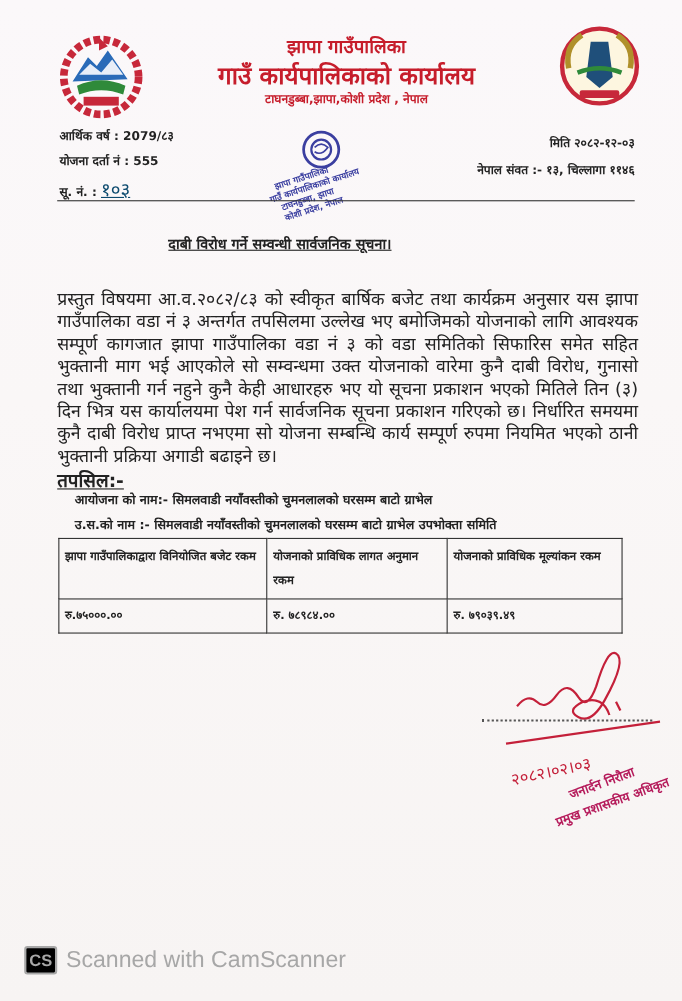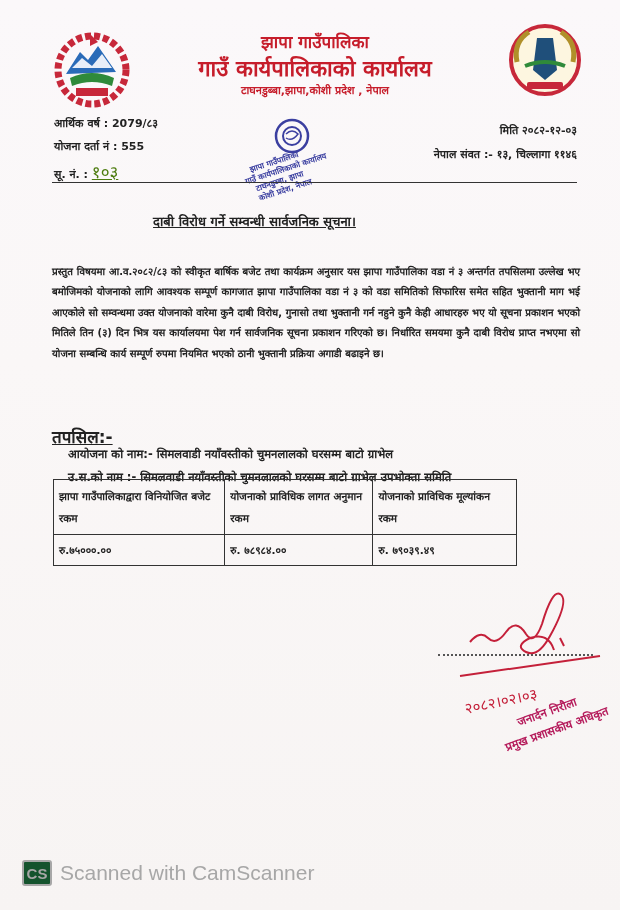--- a/index.html
+++ b/index.html
@@ -14,42 +14,42 @@
     .logo-left { left: 52px; top: 28px; width: 80px; height: 80px; }
     .logo-right { left: 507px; top: 22px; width: 76px; height: 76px; }
     .hdr { left: 150px; width: 330px; text-align: center; color: #c61d2b; font-weight: bold; }
     .hdr1 { top: 30px; font-size: 17px; }
     .hdr2 { top: 52px; font-size: 22px; }
     .hdr3 { top: 82px; font-size: 11px; }
     .meta { font-size: 11px; font-weight: bold; color: #222; }
     .meta-left1 { left: 54px; top: 115px; }
     .meta-left2 { left: 54px; top: 138px; }
     .meta-left3 { left: 54px; top: 160px; }
-    .hand { font-family: "DejaVu Serif", serif; font-size: 17px; color: #4d7c0f; font-weight: normal; }
+    .hand { font-family: "DejaVu Serif", serif; font-size: 17px; color: #0c4a6e; font-weight: normal; }
     .meta-right1 { right: 43px; top: 122px; text-align: right; }
     .meta-right2 { right: 43px; top: 146px; }
     .hr-top { left: 52px; top: 182px; width: 525px; height: 0; border-top: 1.5px solid #333; }
     .stamp { left: 238px; top: 114px; width: 104px; height: 90px; }
     .title { left: 0; width: 509px; top: 212px; text-align: center; font-size: 13px; font-weight: bold; }
     .title span { text-decoration: underline; }
-    .para { left: 52px; top: 262px; width: 528px; font-size: 10px; line-height: 20.4px; font-weight: bold; text-align: justify; }
+    .para { left: 52px; top: 262px; width: 528px; font-size: 16px; line-height: 20.4px; font-weight: normal; text-align: justify; }
     .tapasil { left: 52px; top: 425px; font-size: 17px; font-weight: bold; text-decoration: underline; }
     .proj { left: 68px; font-size: 11.5px; font-weight: bold; }
     .proj1 { top: 446px; }
     .proj2 { top: 469px; }
-    table.budget { position: absolute; left: 53px; top: 479px; width: 464px; border-collapse: collapse; font-size: 10.5px; font-weight: bold; }
+    table.budget { position: absolute; left: 53px; top: 489px; width: 513px; border-collapse: collapse; font-size: 10.5px; font-weight: bold; }
     table.budget td { border: 1.5px solid #333; padding: 5px 5px; vertical-align: top; line-height: 22px; }
     table.budget td.v { padding: 6px 5px; line-height: 18px; }
     .sig-svg { left: 430px; top: 580px; width: 190px; height: 170px; }
     .sig-dots { left: 438px; top: 654px; width: 155px; border-top: 2px dotted #555; }
     .officer { color: #b51b5b; font-weight: bold; font-size: 11.5px; transform-origin: left top; }
     .officer1 { left: 515px; top: 715px; transform: rotate(-20deg); }
     .officer2 { left: 503px; top: 740px; transform: rotate(-20deg); }
     .cs { left: 22px; top: 860px; display: flex; align-items: center; color: #a7a7a7; font-size: 21px; font-family: "Liberation Sans", sans-serif; }
-    .cs-badge { width: 30px; height: 26px; border: 2px solid #a7a7a7; border-radius: 3px; display: flex; align-items: center; justify-content: center; font-weight: bold; font-size: 15px; margin-right: 8px; box-sizing: border-box; color: #a7a7a7; background: #14532d; }
+    .cs-badge { width: 30px; height: 26px; border: 2px solid #a7a7a7; border-radius: 3px; display: flex; align-items: center; justify-content: center; font-weight: bold; font-size: 15px; margin-right: 8px; box-sizing: border-box; color: #a7a7a7; background: #000000; }
   </style>
 </head>
 <body>
 
 <div class="abs logo-left">
   <svg viewBox="0 0 80 80" width="80" height="80">
     <circle cx="40" cy="42" r="34" fill="none" stroke="#c7283a" stroke-width="7" stroke-dasharray="6 3"></circle>
     <path d="M14 46 L28 24 L36 32 L46 18 L64 44 Z" fill="#2a6bb8"></path>
     <path d="M20 40 L30 30 L40 38 L50 26 L60 40 Z" fill="#e8eef8"></path>
     <path d="M18 50 Q40 40 62 50 L60 58 Q40 50 20 58 Z" fill="#2f8a3a"></path>

